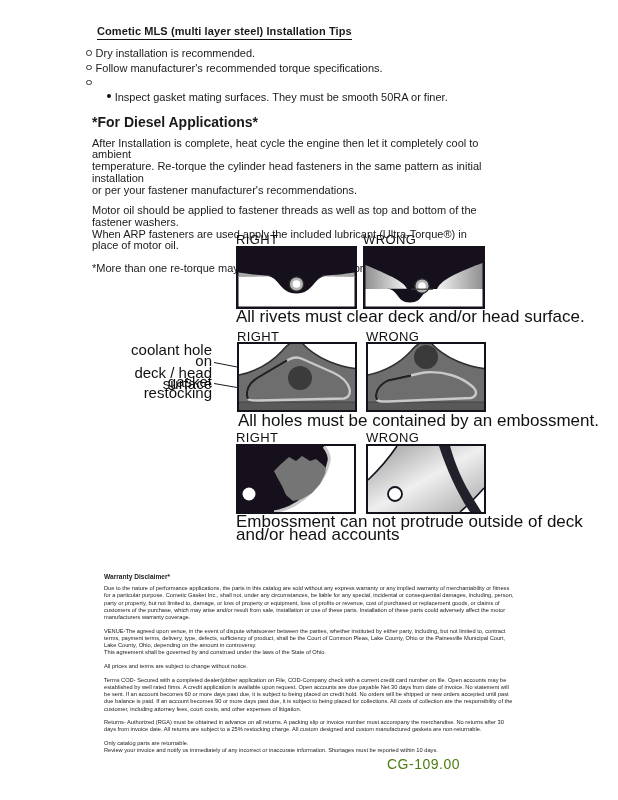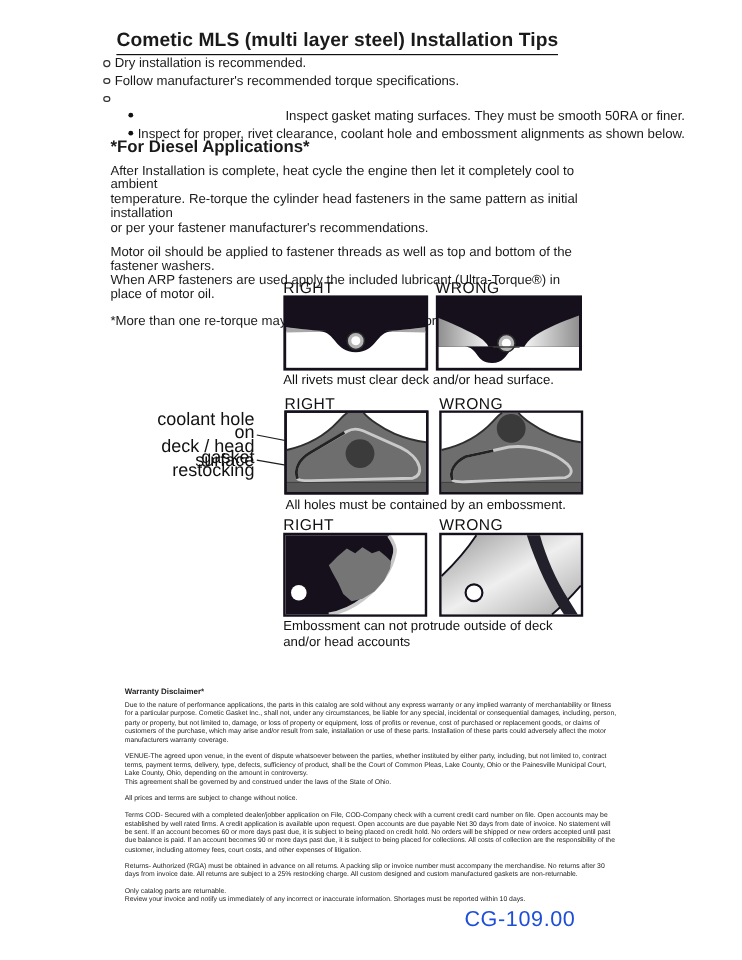--- a/index.html
+++ b/index.html
@@ -4,50 +4,50 @@
 <style>
   html,body{margin:0;padding:0;}
   body{
     width:618px;height:800px;background:#ffffff;position:relative;overflow:hidden;
     font-family:"Liberation Sans","DejaVu Sans",sans-serif;color:#1a1a1a;
     -webkit-font-smoothing:antialiased;
   }
   .abs{position:absolute;}
   
   .doc-title{
-    left:97px;top:25px;font-size:16px;font-weight:bold;
+    left:97px;top:25px;font-size:11px;font-weight:bold;
     border-bottom:1.6px solid #111;padding-bottom:2px;letter-spacing:0.1px;
   }
   
   .tips{left:86px;top:47px;font-size:11px;}
   .bullet-row{display:flex;align-items:flex-start;height:14.7px;}
-  .bullet-row.sub{padding-left:21px;justify-content:space-between;}
+  .bullet-row.sub{padding-left:21px;}
   .marker-circle{
     flex:0 0 auto;width:3.6px;height:3.6px;border:1.1px solid #333;border-radius:50%;
     margin:3.2px 4px 0 0;background:transparent;
   }
   .marker-dot{
     flex:0 0 auto;width:4.2px;height:4.2px;border-radius:50%;background:#111;
     margin:3.2px 3.5px 0 0;
   }
   
   .diesel{left:92px;top:116px;width:402px;font-size:11px;line-height:11.8px;}
   .diesel h3{margin:0;font-size:14px;line-height:13px;}
   .diesel p{margin:8.5px 0 0 0;white-space:pre-line;}
   .diesel p.note{margin-top:11px;}
   
   .fig-label{font-size:13px;letter-spacing:0.4px;text-align:left;color:#111;}
   .figbox{border:0;display:block;}
-  .fig-caption{font-size:11px;color:#111;white-space:pre-line;line-height:12.8px;}
+  .fig-caption{font-size:17px;color:#111;white-space:pre-line;line-height:12.8px;}
   .side-label{font-size:15px;text-align:right;width:94px;line-height:11.3px;white-space:pre-line;color:#111;}
   
   .disclaimer{left:104px;top:573px;width:411px;font-size:5.7px;line-height:7.2px;color:#222;}
   .disclaimer h4{margin:0 0 5px 0;font-size:6.6px;}
   .disclaimer p{margin:0 0 6.5px 0;white-space:pre-line;}
-  .page-number{left:387px;top:756px;font-size:18px;letter-spacing:0.5px;color:#1d4ed8;}
+  .page-number{left:387px;top:756px;font-size:14px;letter-spacing:0.5px;color:#4d7c0f;}
 </style>
 </head>
 <body>
 
 <div class="abs doc-title">Cometic MLS (multi layer steel) Installation Tips</div>
 
 <div class="abs tips">
   <div class="bullet-row">
     <span class="marker-circle"></span>
     <span>Dry installation is recommended.</span>
@@ -55,24 +55,20 @@
   <div class="bullet-row">
     <span class="marker-circle"></span>
     <span>Follow manufacturer's recommended torque specifications.</span>
   </div>
   <div class="bullet-row">
     <span class="marker-circle"></span>
   </div>
   <div class="bullet-row sub">
     <span class="marker-dot"></span>
     <span>Inspect gasket mating surfaces.  They must be smooth 50RA or finer.</span>
-  </div>
-  <div class="bullet-row sub">
-    <span class="marker-dot"></span>
-    <span>Inspect for proper, rivet clearance, coolant hole and embossment alignments as shown below.</span>
   </div>
 </div>
 
 <div class="abs diesel">
   <h3>*For Diesel Applications*</h3>
   <p>After Installation is complete, heat cycle the engine then let it completely cool to ambient
 temperature. Re-torque the cylinder head fasteners in the same pattern as initial installation
 or per your fastener manufacturer's recommendations.</p>
   <p>Motor oil should be applied to fastener threads as well as top and bottom of the fastener washers.
 When ARP fasteners are used apply the included lubricant (Ultra-Torque®) in place of motor oil.</p>

